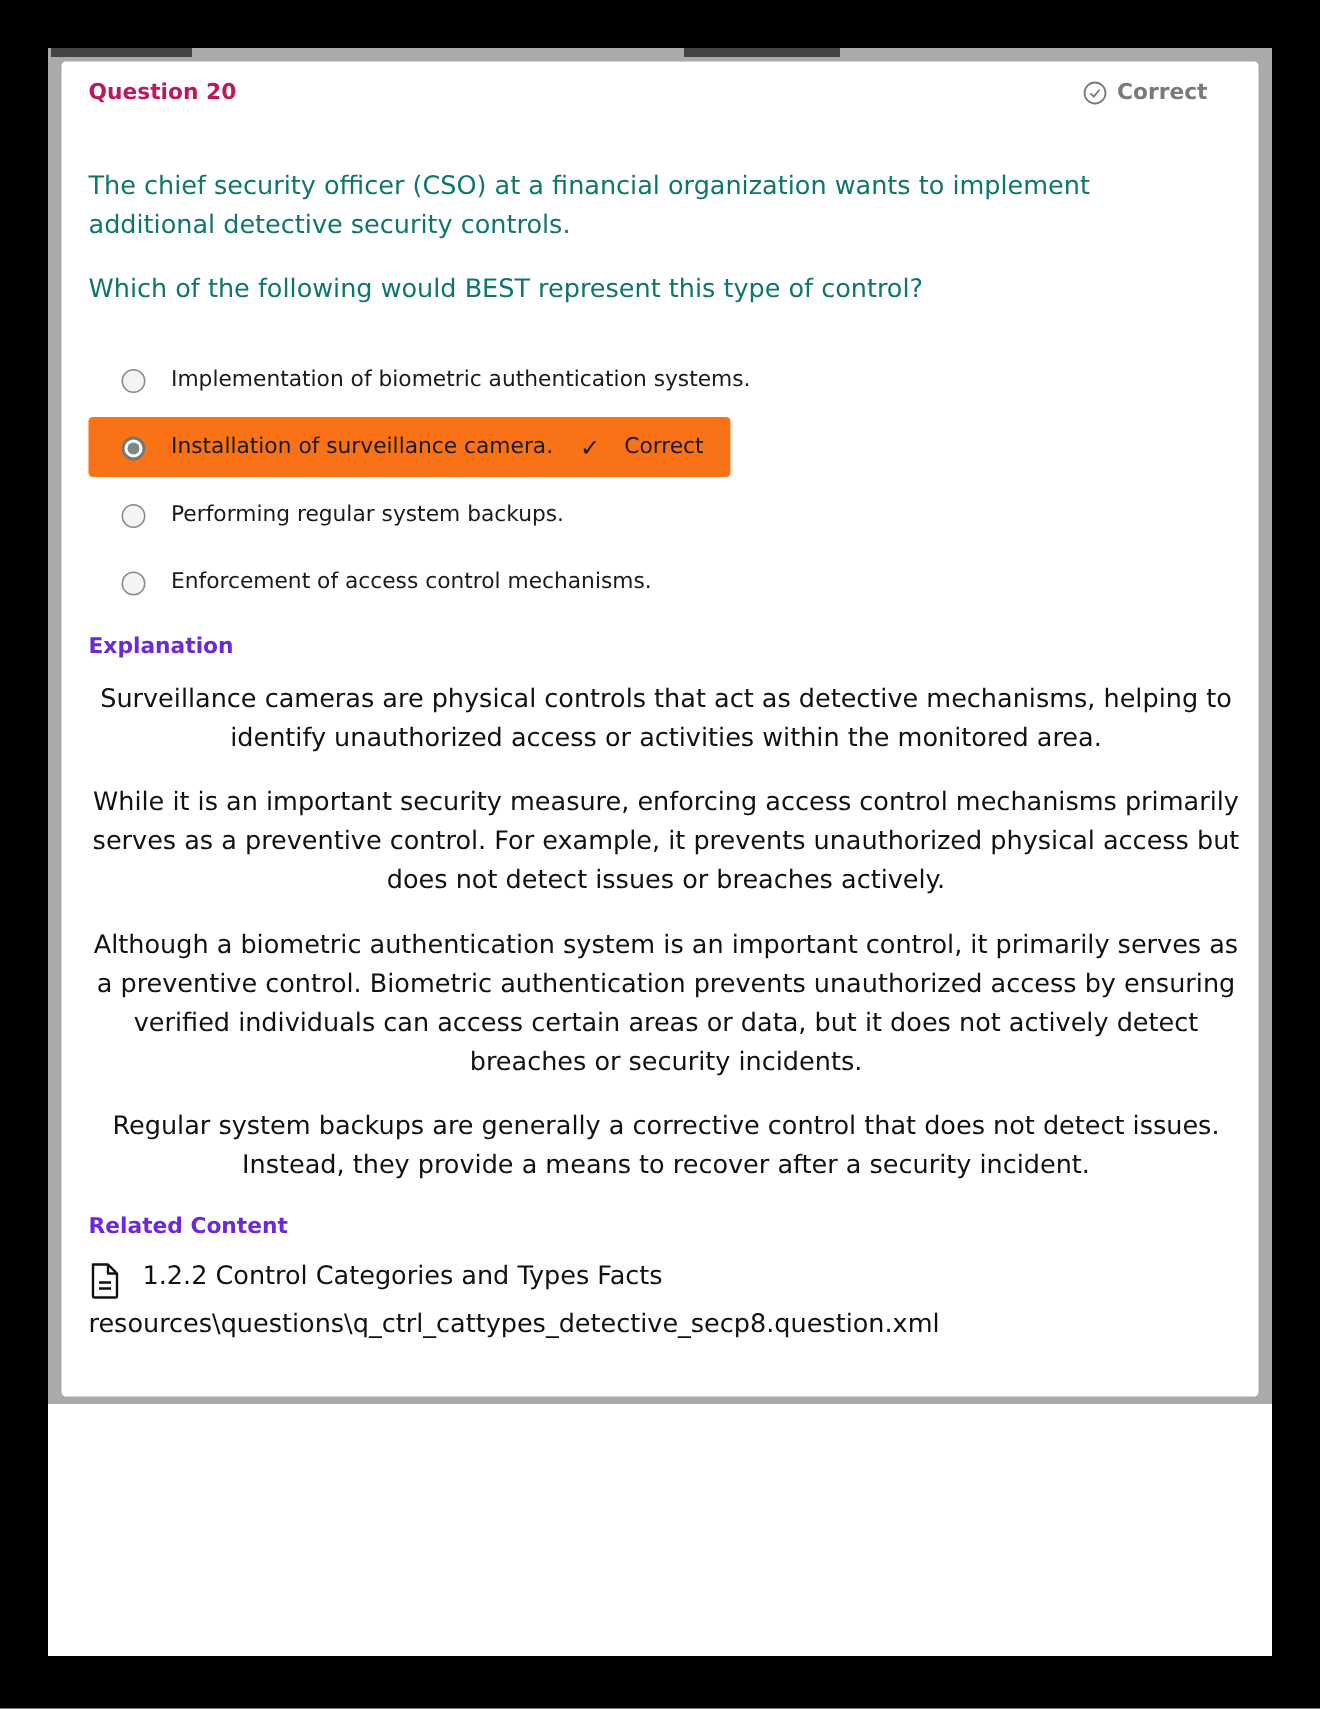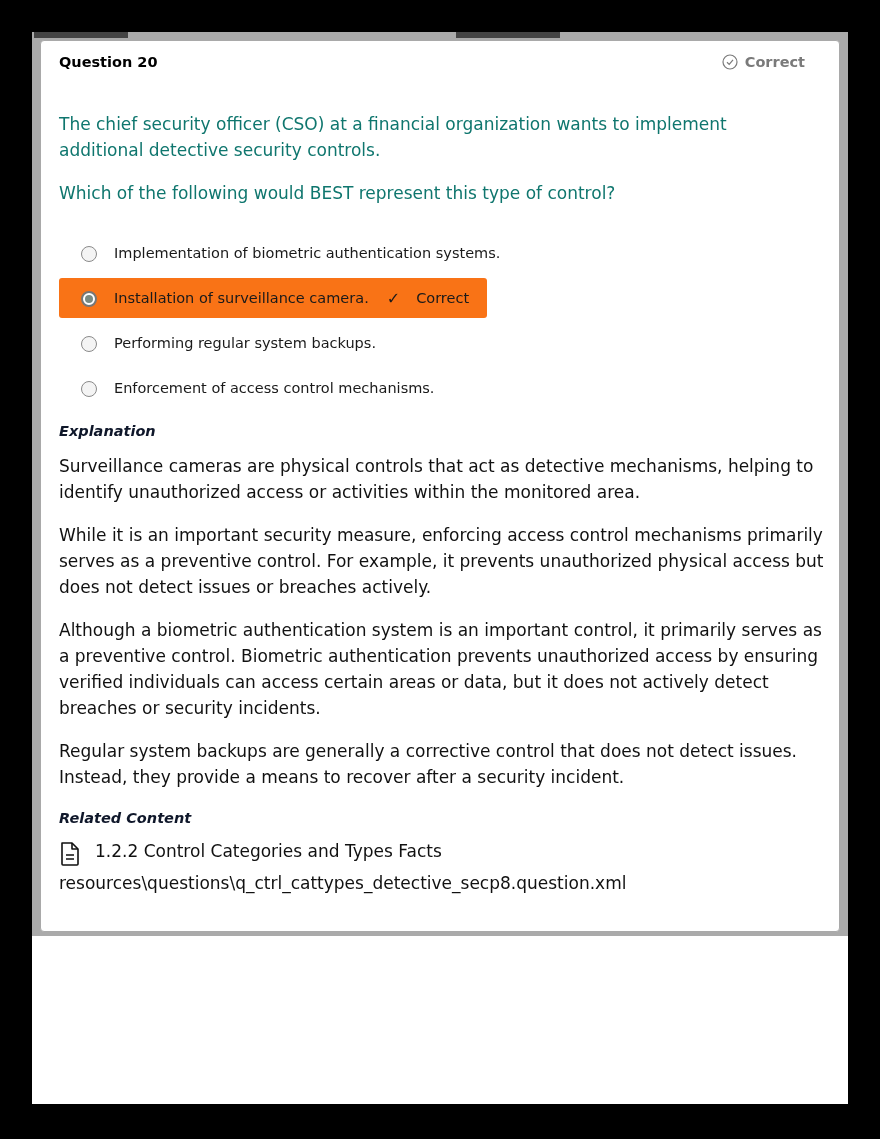--- a/index.html
+++ b/index.html
@@ -19,21 +19,21 @@
   .top-artifact {
     position: absolute; top: 32px; height: 6px; background: #444;
   }
   .card {
     position: absolute; left: 40px; top: 40px; width: 798px; height: 890px;
     background: #fff; border: 1px solid #a9a9a9; border-radius: 4px;
     box-sizing: content-box;
   }
   .q-number {
     position: absolute; left: 18px; top: 13px;
-    font-size: 14.5px; font-weight: bold; color: #000000;
+    font-size: 14.5px; font-weight: bold; color: #be185d;
   }
   .status {
     position: absolute; right: 34px; top: 13px;
     display: flex; align-items: center; gap: 7px;
     font-size: 14.5px; font-weight: bold; color: #7a7a7a;
   }
   .status svg { width: 16px; height: 16px; }
   .prompt {
     position: absolute; left: 18px; top: 70px; width: 740px;
     font-size: 17px; line-height: 26px; color: #0f766e;
@@ -55,25 +55,25 @@
   .radio.checked::after {
     content: ""; position: absolute; left: 2px; top: 2px; width: 8px; height: 8px;
     border-radius: 50%; background: #7a8a82;
   }
   .opt-label { font-size: 14.5px; color: #1a1a1a; }
   .correct-mark {
     display: flex; align-items: center; margin-left: 18px; font-size: 14.5px; color: #1a1a1a;
   }
   .correct-mark .check { margin-right: 16px; font-size: 16px; }
   .section-title {
-    position: absolute; left: 18px; font-size: 14.5px; font-weight: bold; color: #0f172a; font-style: italic;
+    position: absolute; left: 18px; font-size: 14.5px; font-weight: bold; color: #6d28d9;
   }
   .explanation {
     position: absolute; left: 18px; top: 412px; width: 770px;
-    font-size: 17px; line-height: 26px; color: #111;
+    font-size: 17px; line-height: 26px; color: #111; text-align: center;
   }
   .explanation p { margin: 0 0 17px 0; }
   .related-link {
     position: absolute; left: 18px; top: 800px; display: flex; align-items: flex-start;
     font-size: 17px; color: #111;
   }
   .related-link svg { width: 22px; height: 26px; margin-right: 14px; }
   .file-path {
     position: absolute; left: 18px; top: 832px; font-size: 17px; color: #111;
   }

